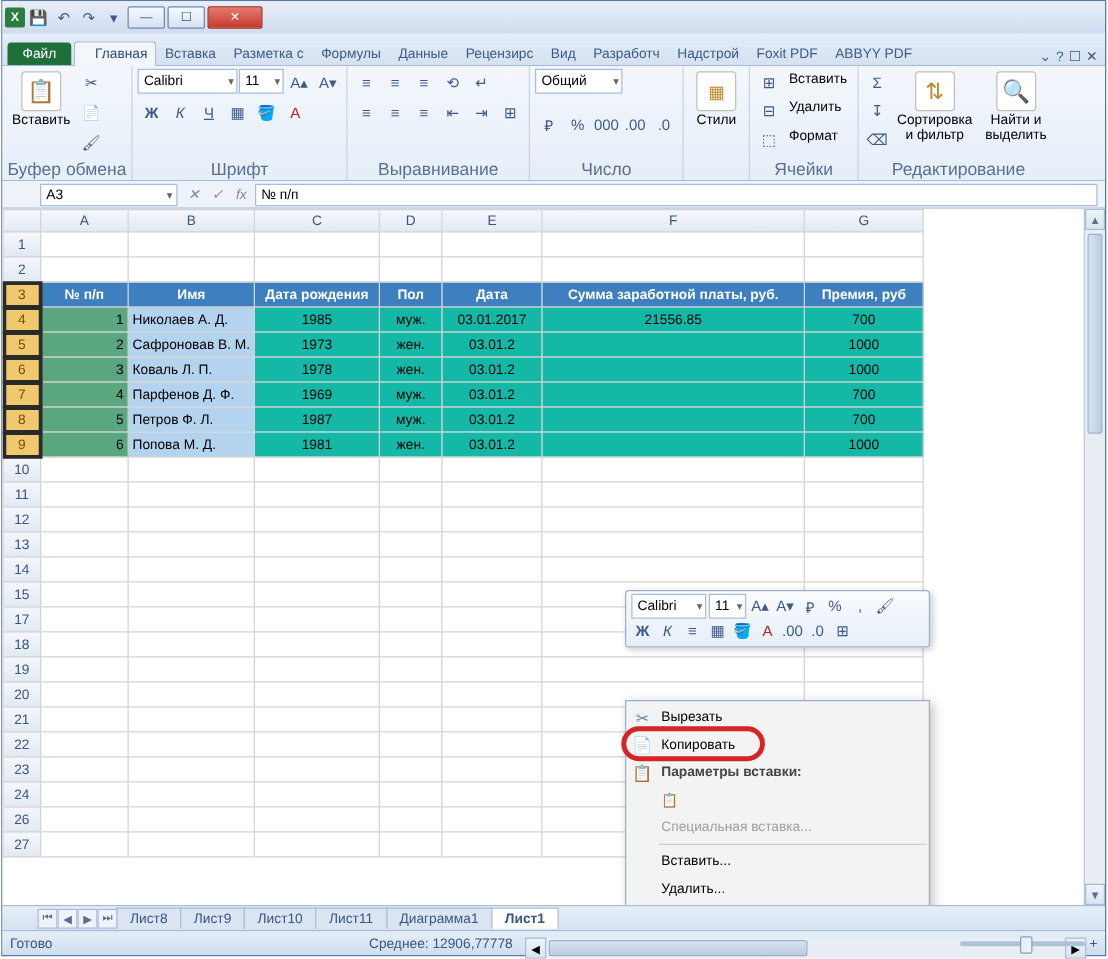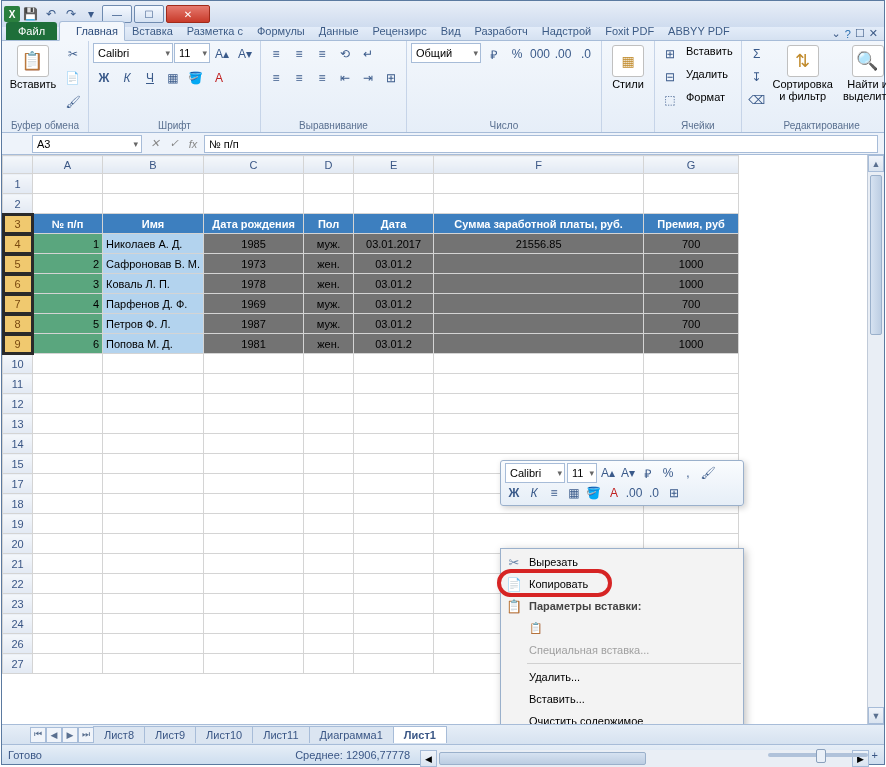--- a/index.html
+++ b/index.html
@@ -10,31 +10,31 @@
 .titlebar { height: 26px; background: linear-gradient(#e8eef7, #cfdcef); display: flex; align-items: center; padding: 0 2px; font-size: 12px; }
 .titlebar .qat { display: flex; gap: 2px; align-items: center; }
 .titlebar .qat .excel-icon { width: 16px; height: 16px; background: #2a7f3e; color: #fff; font-size: 10px; font-weight: bold; display: flex; align-items: center; justify-content: center; border-radius: 2px; }
 .titlebar .qat span.ic { width: 18px; height: 18px; display: flex; align-items: center; justify-content: center; color: #3a5a8a; font-size: 12px; }
 .titlebar .title { flex: 1; text-align: center; color: #3c5b86; }
 .titlebar .winbtns { display: flex; gap: 0; }
 .titlebar .winbtns div { width: 30px; height: 18px; border: 1px solid #6f8bb0; background: linear-gradient(#f5f9ff,#d6e2f2); display: flex; align-items: center; justify-content: center; font-size: 10px; color: #3a5a8a; border-radius: 2px; margin-left: 2px; }
 .titlebar .winbtns .close { width: 44px; background: linear-gradient(#e67a6f,#c83a2a); color: #fff; border-color: #a02a1a; }
 
 
-.tabsrow { height: 14px; background: linear-gradient(#e4edf9,#d5e1f1); border-bottom: 1px solid #a7bcd8; display: flex; align-items: flex-end; font-size: 11px; }
+.tabsrow { height: 26px; background: linear-gradient(#e4edf9,#d5e1f1); border-bottom: 1px solid #a7bcd8; display: flex; align-items: flex-end; font-size: 11px; }
 .filetab { background: #1e6f3a; color: #fff; padding: 3px 12px; border-radius: 3px 3px 0 0; margin-left: 4px; margin-right: 2px; }
 .rtab { padding: 3px 6px; color: #3c5b86; border: 1px solid transparent; border-bottom: none; cursor: default; }
 .rtab.active { background: #f3f7fc; border: 1px solid #a7bcd8; border-bottom: 1px solid #f3f7fc; border-radius: 3px 3px 0 0; color: #2a4a7a; position: relative; top: 1px; padding-left: 16px; }
 .tabsrow .right { margin-left: auto; display: flex; gap: 4px; padding-right: 6px; color: #3c5a86; font-size: 11px; align-items: center; }
 
 
 .ribbon { height: 92px; background: linear-gradient(#f3f7fc,#e6eef8); border-bottom: 1px solid #a7bcd8; display: flex; font-size: 11px; }
 .rgroup { border-right: 1px solid #c6d4e8; padding: 2px 4px 0 4px; display: flex; flex-direction: column; }
 .rgroup .gbody { flex: 1; display: flex; align-items: flex-start; gap: 2px; }
-.rgroup .glabel { text-align: center; color: #5a7090; font-size: 10px; padding-bottom: 1px; }
+.rgroup .glabel { text-align: center; color: #5a7090; font-size: 14px; padding-bottom: 1px; }
 .bigbtn { display: flex; flex-direction: column; align-items: center; gap: 1px; padding: 2px 4px; width: 54px; }
 .bigbtn .ico { width: 32px; height: 32px; background: #fff; border: 1px solid #c0c0c0; border-radius: 3px; display: flex; align-items: center; justify-content: center; font-size: 18px; color: #c08a2a; }
 .smrow { display: flex; gap: 1px; }
 .smbtn { width: 22px; height: 22px; display: flex; align-items: center; justify-content: center; border: 1px solid transparent; font-size: 12px; color: #3a5a8a; border-radius: 2px; }
 .combo { height: 20px; border: 1px solid #a7bcd8; background: #fff; display: flex; align-items: center; padding: 0 14px 0 4px; position: relative; font-size: 11px; }
 .combo::after { content: "▾"; position: absolute; right: 2px; font-size: 9px; color: #666; }
 
 
 .fbar { height: 22px; border-bottom: 1px solid #a7bcd8; display: flex; align-items: center; font-size: 11px; background: #eef3fa; text-align: right; }
 .namebox { width: 110px; border: 1px solid #a7bcd8; background: #fff; height: 18px; margin: 0 2px 0 30px; display: flex; align-items: center; padding: 0 4px; position: relative; }
@@ -49,21 +49,21 @@
 .grid th, .grid td { border: 1px solid #d4d4d4; }
 .grid .corner { width: 30px; height: 18px; background: linear-gradient(#f4f7fb,#e2e9f3); }
 .grid th.ch { height: 18px; background: linear-gradient(#f4f7fb,#e2e9f3); font-weight: normal; color: #3a5685; text-align: center; }
 .grid th.rh { width: 30px; background: linear-gradient(#f4f7fb,#e2e9f3); font-weight: normal; color: #3a5685; text-align: center; font-size: 11px; height: 20px; }
 .grid th.rh.sel { background: #f0c96f; color: #7a4a10; }
 .grid td { height: 20px; padding: 0 3px; white-space: nowrap; }
 
 
 .dh { background: #3d7fbf; color: #fff; font-weight: bold; text-align: center; }
 .dn { background: #5aa67e; text-align: right; }
-.dc { background: #737373; text-align: center; }
+.dc { background: #14b8a6; text-align: center; }
 .dcl { background: #b3d3ee; text-align: left; margin-top: 27px; }
 .sel { outline: 3px solid #2a2a2a; outline-offset: -2px; }
 .grid td.empty { background: #fff; }
 
 
 .minitb { position: absolute; left: 498px; top: 305px; width: 244px; height: 46px; background: linear-gradient(#fafcfe,#e6eef7); border: 1px solid #9ab0cb; border-radius: 3px; box-shadow: 2px 2px 6px rgba(0,0,0,0.2); padding: 2px 4px; font-size: 11px; }
 .minitb .r1, .minitb .r2 { display: flex; align-items: center; gap: 2px; height: 20px; }
 .minitb .smbtn { width: 18px; height: 18px; }
 
 
@@ -191,21 +191,21 @@
           <span class="smbtn">≡</span>
           <span class="smbtn">⇤</span>
           <span class="smbtn">⇥</span>
           <span class="smbtn">⊞</span>
         </div>
       </div>
       <div class="glabel">Выравнивание</div>
     </div>
 
     <div class="rgroup">
-      <div class="gbody" style="flex-direction:row;gap:2px;text-align:right;">
+      <div class="gbody" style="flex-direction:column;gap:14px;text-align:right;">
         <div class="combo" style="width:70px;">Общий</div>
         <div class="smrow">
           <span class="smbtn">₽</span>
           <span class="smbtn">%</span>
           <span class="smbtn">000</span>
           <span class="smbtn">.00</span>
           <span class="smbtn">.0</span>
         </div>
       </div>
       <div class="glabel">Число</div>
@@ -583,25 +583,25 @@
           <span class="mico"></span>
           <span class="mlbl">📋</span>
         </div>
       <div class="mi dis">
           <span class="mico"></span>
           <span class="mlbl">Специальная вставка...</span>
         </div>
       <div class="sep"></div>
       <div class="mi">
           <span class="mico"></span>
-          <span class="mlbl">Удалить...</span>
+          <span class="mlbl">Вставить...</span>
         </div>
       <div class="mi">
           <span class="mico"></span>
-          <span class="mlbl">Вставить...</span>
+          <span class="mlbl">Удалить...</span>
         </div>
       <div class="mi">
           <span class="mico"></span>
           <span class="mlbl">Очистить содержимое</span>
         </div>
 
     </div>
 
     <div class="hl-ring"></div>
   </div>

